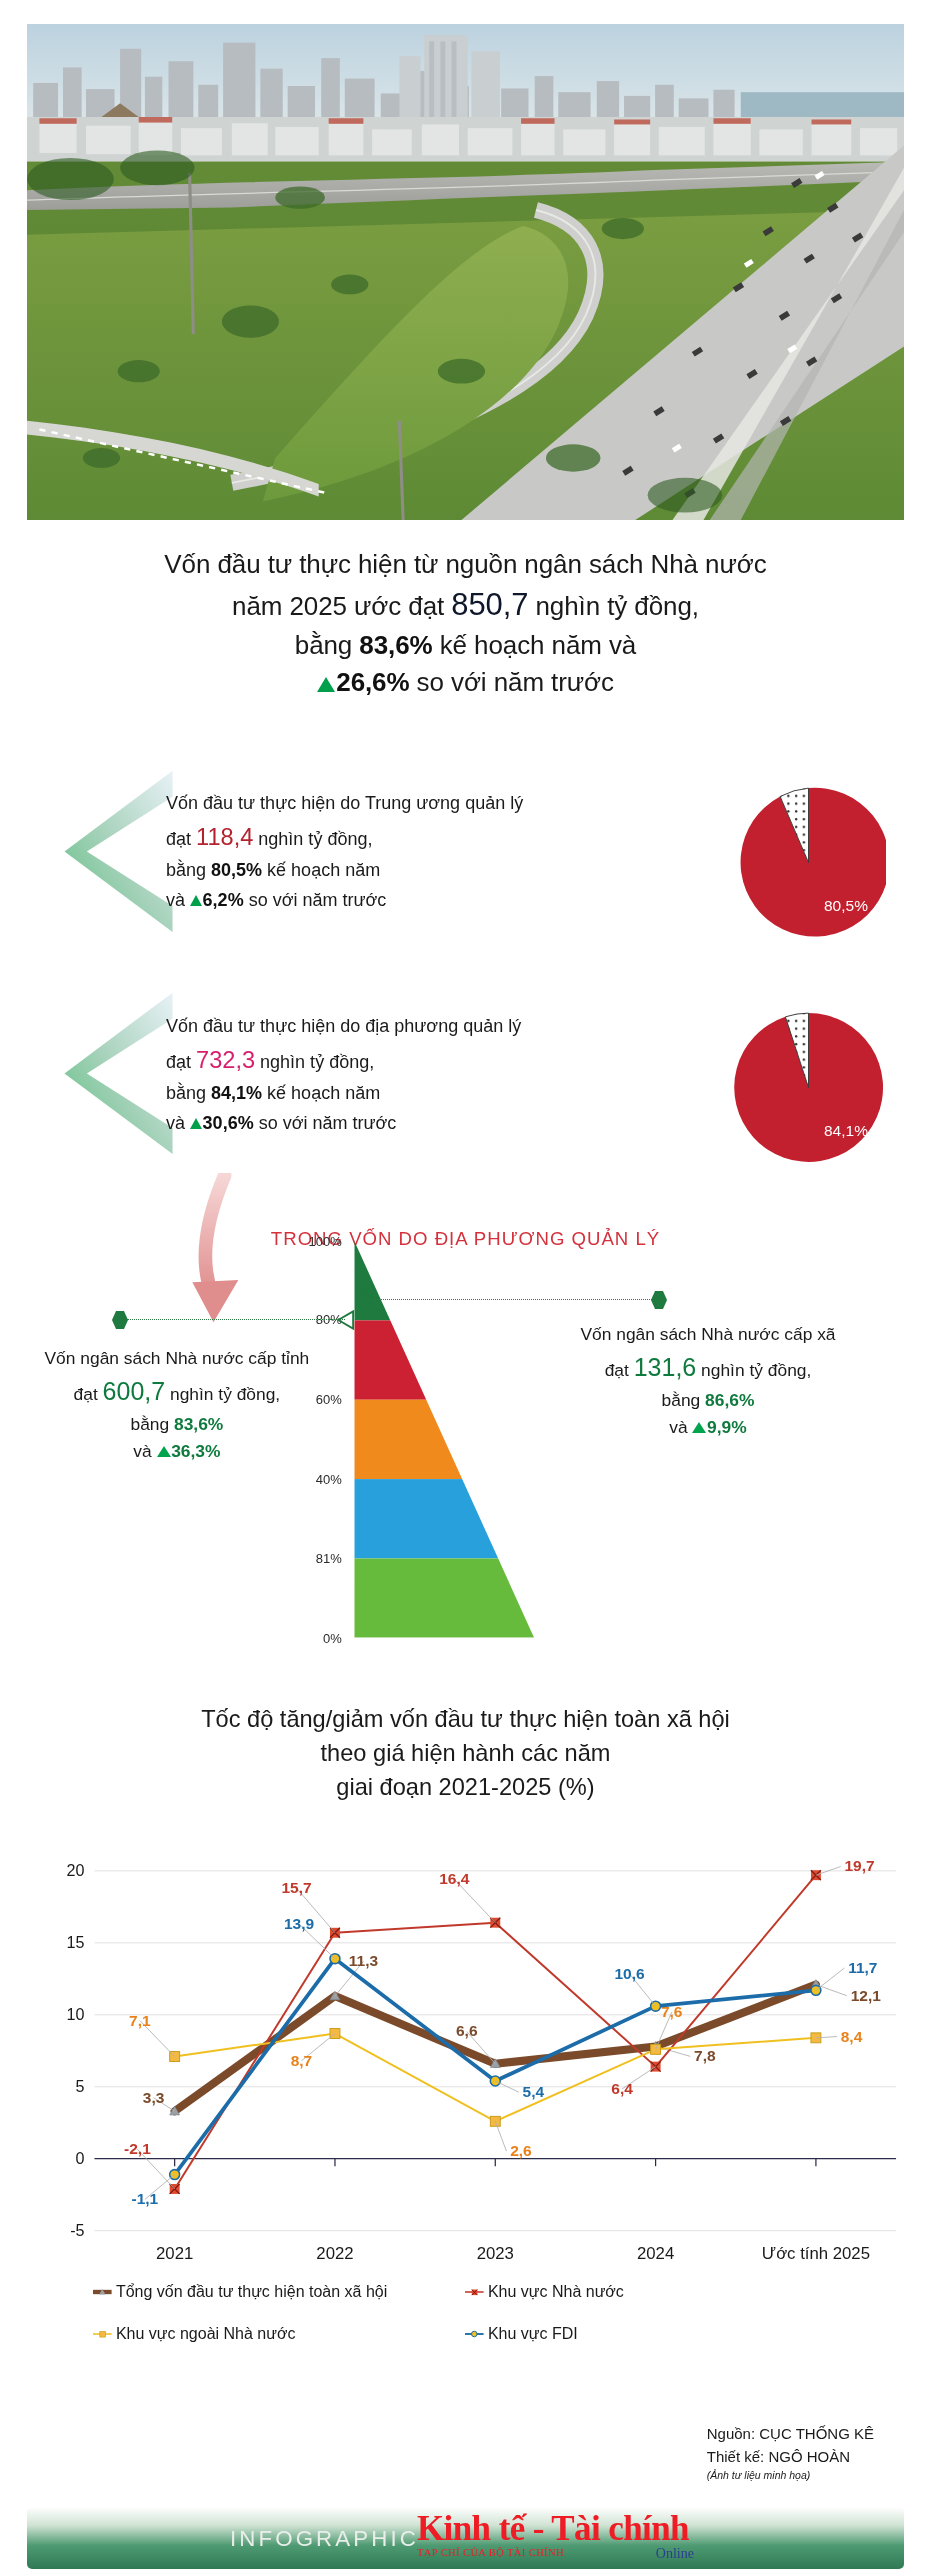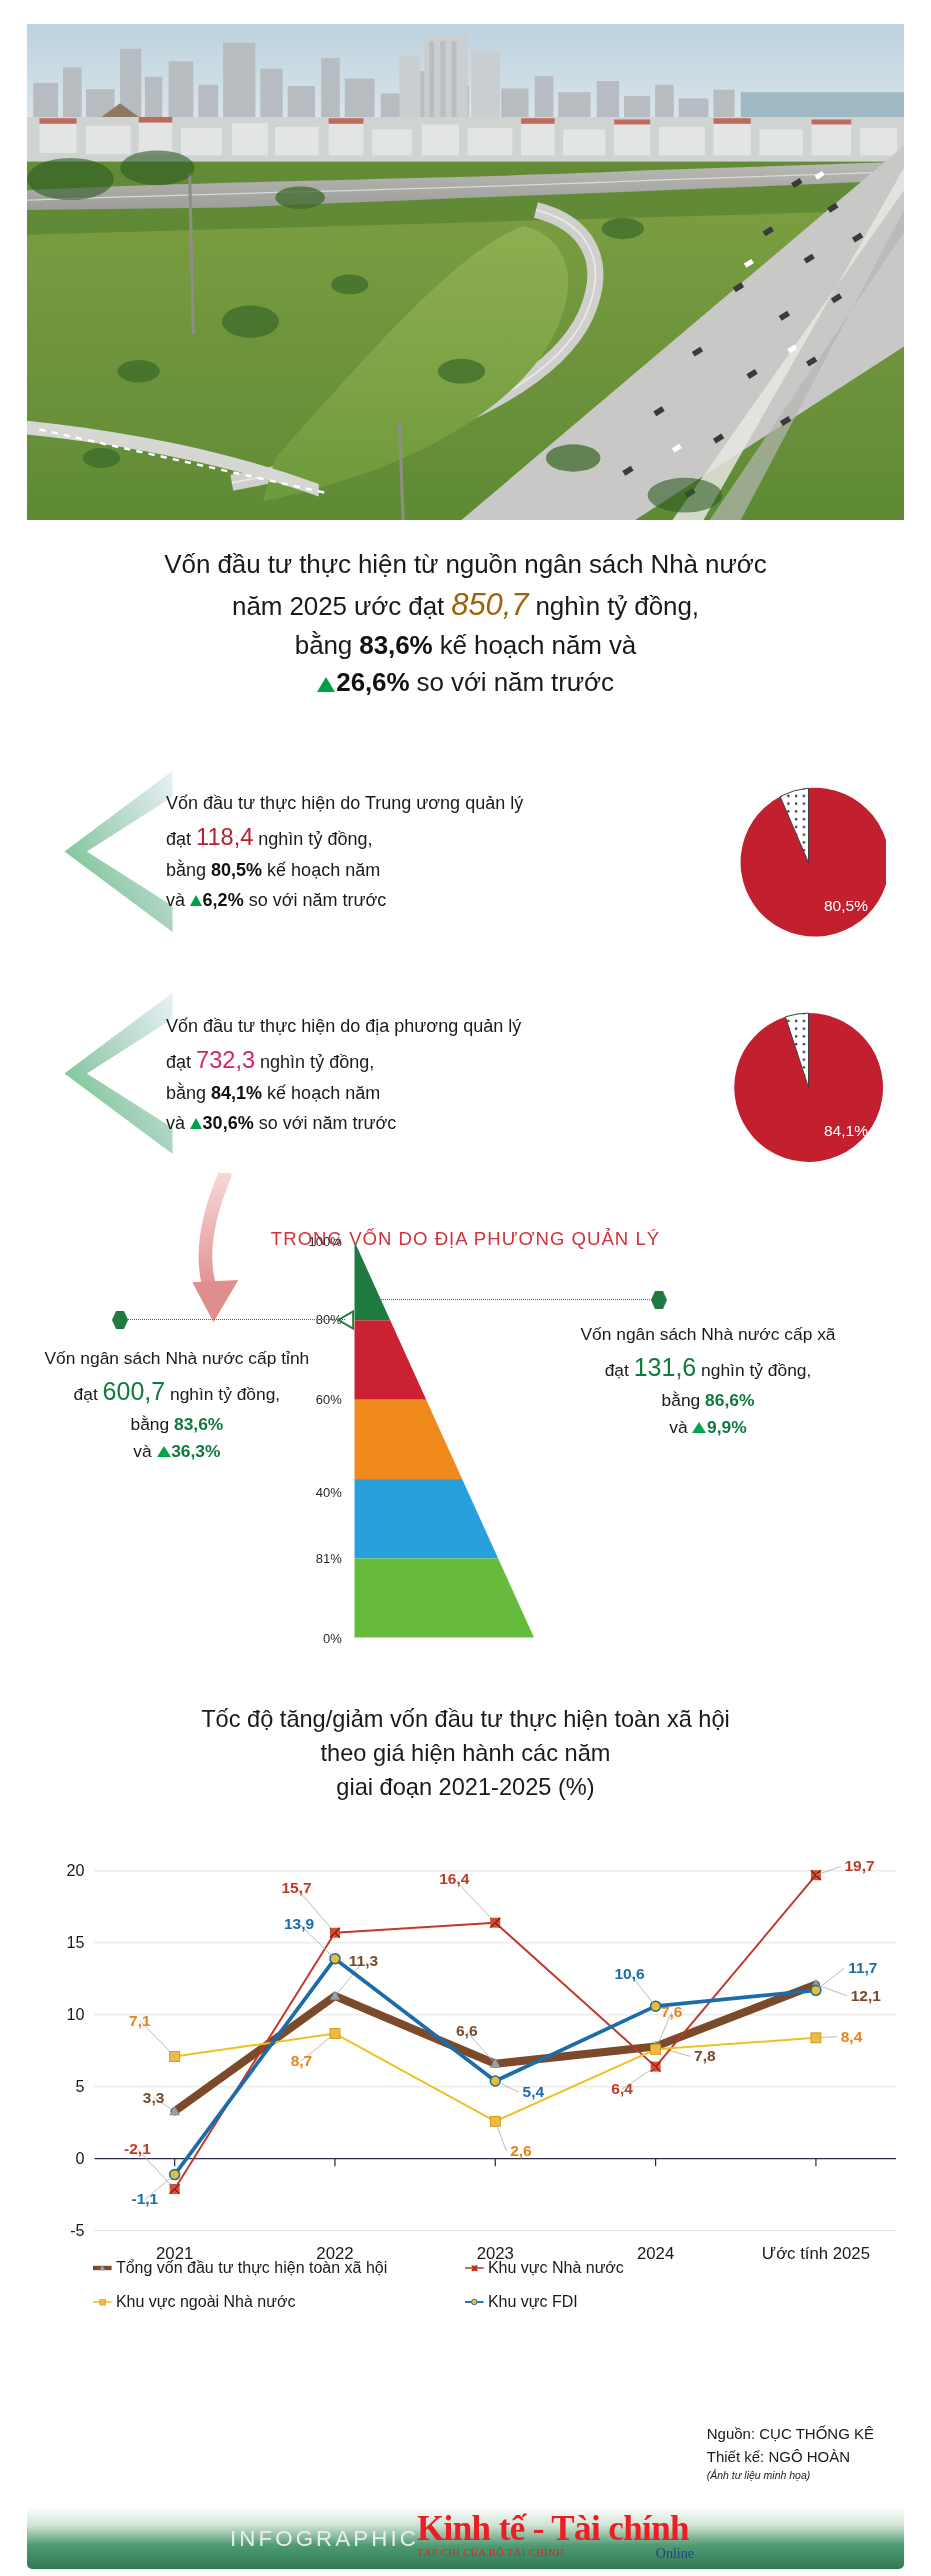--- a/index.html
+++ b/index.html
@@ -9,21 +9,21 @@
     font-family:"Liberation Sans",sans-serif;color:#1a1a1a;
   }
 
   
   .hero{position:absolute;left:27px;top:23.6px;width:877px;height:496px;overflow:hidden;}
   .hero svg{display:block;width:100%;height:100%;}
 
   
   .headline{position:absolute;left:56px;top:546px;width:819px;text-align:center;
             font-size:26px;line-height:1.42;font-weight:300;letter-spacing:-0.1px;}
-  .headline .big{font-size:31px;color:#a16207;font-weight:300;font-style:italic;}
+  .headline .big{font-size:31px;color:#0f172a;font-weight:300;}
   .headline b{font-weight:700;color:#111;}
   .tri-up{display:inline-block;width:0;height:0;vertical-align:-1.2px;
           border-left:9.3px solid transparent;border-right:9.3px solid transparent;
           border-bottom:15px solid #00a04a;margin-right:1.2px;}
 
   
   .chev{position:absolute;}
 
   
   .blk{position:absolute;font-size:18px;line-height:1.62;font-weight:300;}
@@ -62,21 +62,21 @@
          border-left:7.4px solid transparent;border-right:7.4px solid transparent;
          border-bottom:11.8px solid #00a44d;margin-right:0.6px;}
 
   
   .ltitle{position:absolute;left:56px;top:1702px;width:819px;text-align:center;
           font-size:23.6px;line-height:1.45;font-weight:300;}
   .chartwrap{position:absolute;left:25px;top:1846px;width:881px;height:453px;}
   .chartwrap svg{display:block;}
 
   .legend{position:absolute;left:93px;top:2259px;width:745px;}
-  .legrow{display:flex;margin-bottom:16px;}
+  .legrow{display:flex;margin-bottom:16px;margin-top:24px;}
   .legitem{display:flex;align-items:center;width:372px;font-size:16px;font-weight:300;
            font-family:"Liberation Sans Narrow","Liberation Sans",sans-serif;}
   .legitem svg{margin-right:4.3px;flex:0 0 auto;}
 
   
   .src{position:absolute;right:57px;top:2423px;text-align:left;font-size:15px;line-height:1.5;font-weight:400;}
   .src .small{font-size:10.5px;font-style:italic;}
 
   .brandbar{position:absolute;left:27px;top:2507px;width:877px;height:62px;border-radius:5px;
     background:linear-gradient(180deg,#ffffff 0%,#cfe3d3 30%,#4e9a72 62%,#2f7a55 100%);}
@@ -380,21 +380,21 @@
       <rect x="0" y="0" width="390" height="128" fill="#1f7a3f"></rect>
       <rect x="0" y="128" width="390" height="128" fill="#cc2033"></rect>
       <rect x="0" y="256" width="390" height="128" fill="#f08a1d"></rect>
       <rect x="0" y="384" width="390" height="128" fill="#28a0dc"></rect>
       <rect x="0" y="512" width="390" height="128" fill="#66bb3c"></rect>
     </g>
   </svg>
   <span class="ax" style="top:-7.4px;">100%</span>
   <span class="ax" style="top:71px;">80%</span>
   <span class="ax" style="top:151px;">60%</span>
-  <span class="ax" style="top:244px;">40%</span>
+  <span class="ax" style="top:231px;">40%</span>
   <span class="ax" style="top:310px;">81%</span>
   <span class="ax" style="top:390px;">0%</span>
 </div>
 
 <div class="conn" style="left:112px;top:1311px;width:242px;height:18.6px;">
   <div class="hexdot" style="position:absolute;left:0;top:0;"></div>
   <div class="dline" style="position:absolute;left:15px;top:8px;width:218px;"></div>
   <svg style="position:absolute;left:225px;top:-0.6px;" width="18.6" height="20" viewBox="0 0 30 32">
     <path d="M2 16 L26 2 L26 30 Z" fill="none" stroke="#1f7a3f" stroke-width="3"></path>
   </svg>

